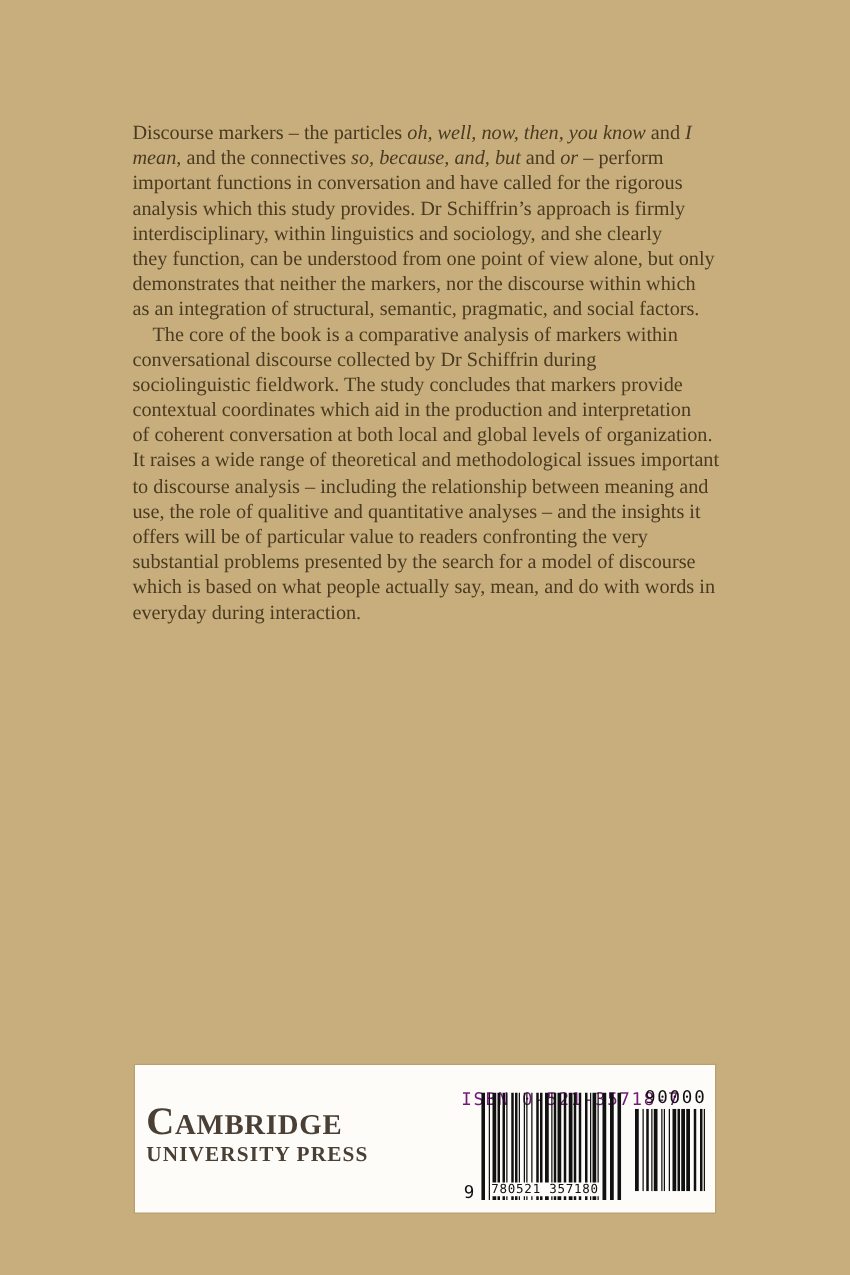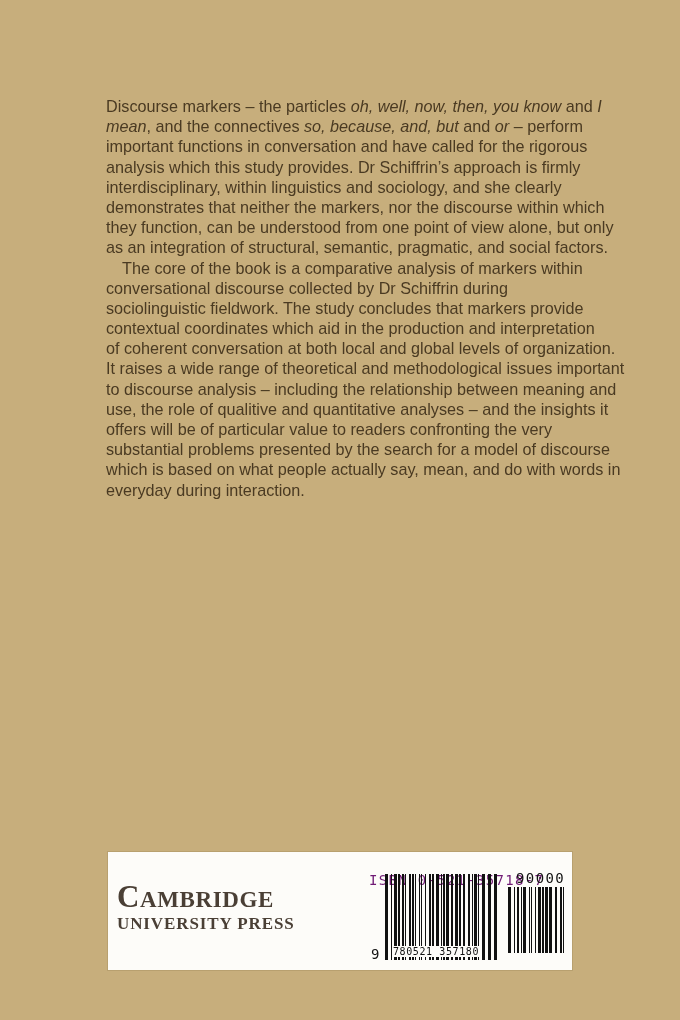--- a/index.html
+++ b/index.html
@@ -11,21 +11,21 @@
       height: 1020px;
       background: #c7ae7c;
       position: relative;
       overflow: hidden;
     }
     .blurb {
       position: absolute;
       left: 106px;
       top: 96px;
       width: 470px;
-      font-family: Liberation Sans, sans-serif;
+      font-family: Liberation Serif, serif;
       font-size: 16.2px;
       line-height: 20.2px;
       color: #4a3a22;
     }
     .line {
       display: block;
       white-space: nowrap;
       height: 20.2px;
     }
     .line.indent {
@@ -123,22 +123,22 @@
 </head>
 <body>
 
 <div class="blurb">
   <div id="para1">
       <span class="line">Discourse markers – the particles <i>oh, well, now, then, you know</i> and <i>I</i></span>
       <span class="line"><i>mean</i>, and the connectives <i>so, because, and, but</i> and <i>or</i> – perform</span>
       <span class="line">important functions in conversation and have called for the rigorous</span>
       <span class="line">analysis which this study provides. Dr Schiffrin’s approach is firmly</span>
       <span class="line">interdisciplinary, within linguistics and sociology, and she clearly</span>
+      <span class="line">they function, can be understood from one point of view alone, but only</span>
       <span class="line">demonstrates that neither the markers, nor the discourse within which</span>
-      <span class="line">they function, can be understood from one point of view alone, but only</span>
       <span class="line">as an integration of structural, semantic, pragmatic, and social factors.</span>
     </div>
   <div id="para2">
       <span class="line indent">The core of the book is a comparative analysis of markers within</span>
       <span class="line">conversational discourse collected by Dr Schiffrin during</span>
       <span class="line">sociolinguistic fieldwork. The study concludes that markers provide</span>
       <span class="line">contextual coordinates which aid in the production and interpretation</span>
       <span class="line">of coherent conversation at both local and global levels of organization.</span>
       <span class="line">It raises a wide range of theoretical and methodological issues important</span>
       <span class="line">to discourse analysis – including the relationship between meaning and</span>

